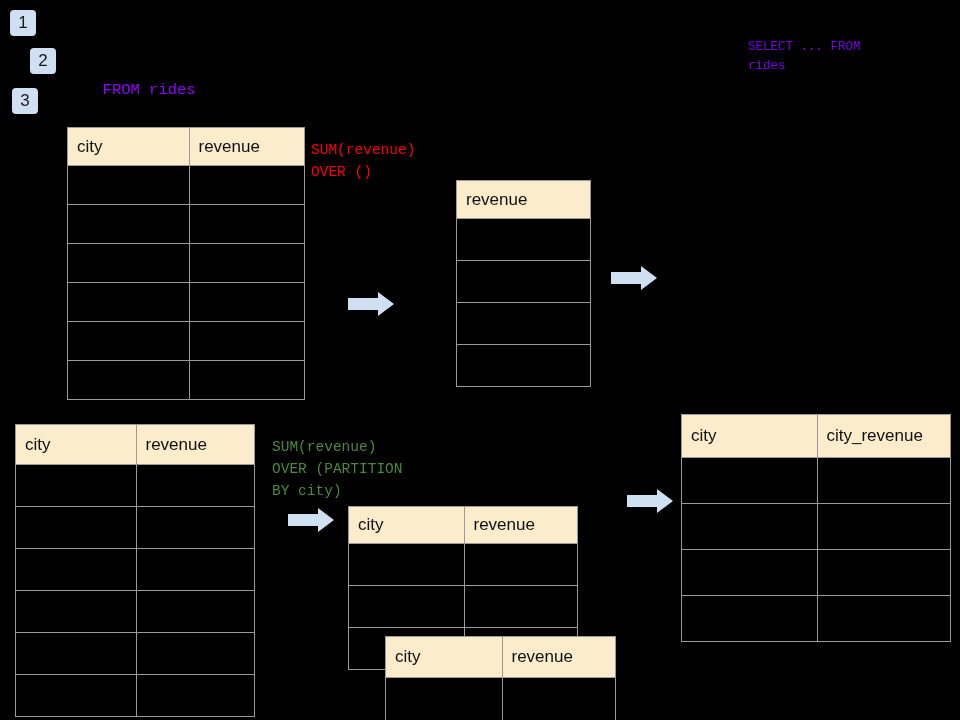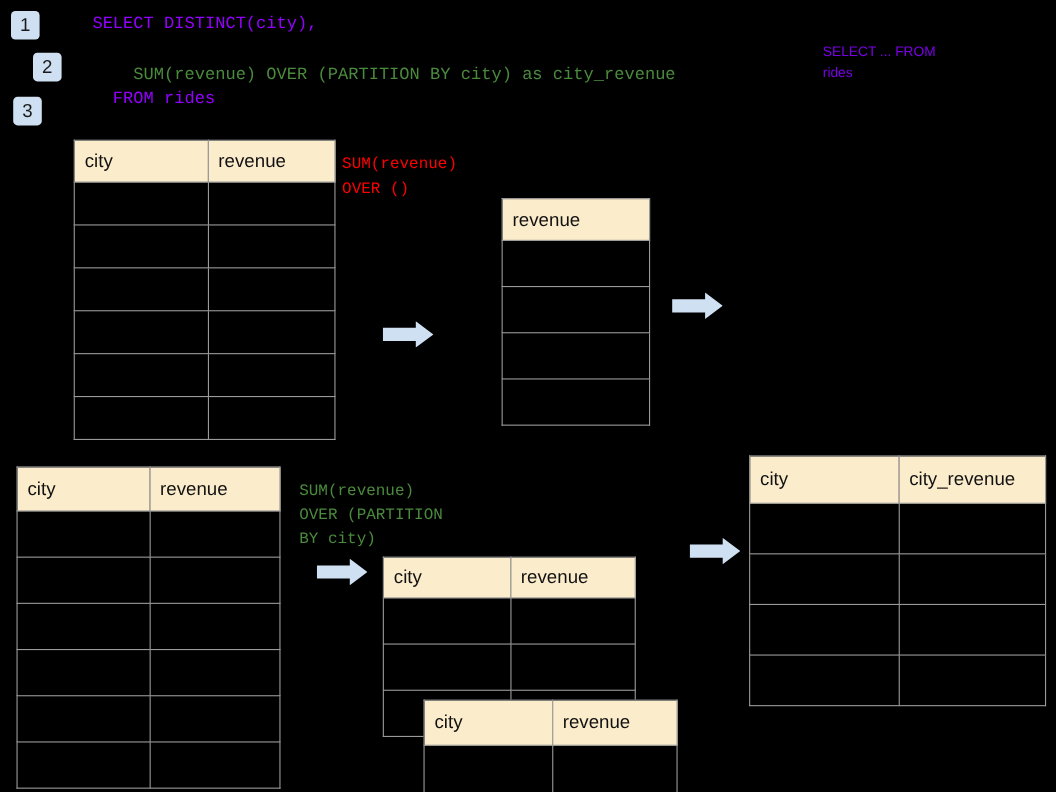--- a/index.html
+++ b/index.html
@@ -38,21 +38,21 @@
     line-height: 21.5px;
     white-space: pre;
     letter-spacing: 0px;
   }
   .code-purple { color: #9400ff; }
   .code-red    { color: #ff0000; }
   .code-green  { color: #4a8a3c; }
 
   .side-note {
     position: absolute;
-    font-family: Liberation Sans, sans-serif;
+    font-family: Liberation Mono, monospace;
     font-size: 12.5px;
     line-height: 19px;
     white-space: pre;
     color: #7a00e6;
   }
 
   
   .annot {
     position: absolute;
     font-family: "Liberation Mono", monospace;
@@ -95,22 +95,20 @@
 </style>
 </head>
 <body>
 
 <div id="canvas">
 
   <div class="badge" style="left:10px; top:10px;">1</div>
   <div class="badge" style="left:30px; top:48px;">2</div>
   <div class="badge" style="left:12px; top:88px;">3</div>
 
-  <div class="code code-purple" style="left:84px; top:11px;">SELECT DISTINCT(city),</div>
-  <div class="code code-green" style="left:84px; top:58px;">    SUM(revenue) OVER (PARTITION BY city) as city_revenue</div>
   <div class="code code-purple" style="left:84px; top:80px;">  FROM rides</div>
 
   <div class="side-note" style="left:748px; top:38px;">SELECT ... FROM
 rides</div>
 
   <div class="annot annot-red" style="left:311px; top:139px;">SUM(revenue)
 OVER ()</div>
   <div class="annot annot-green" style="left:272px; top:436px;">SUM(revenue)
 OVER (PARTITION
 BY city)</div>

